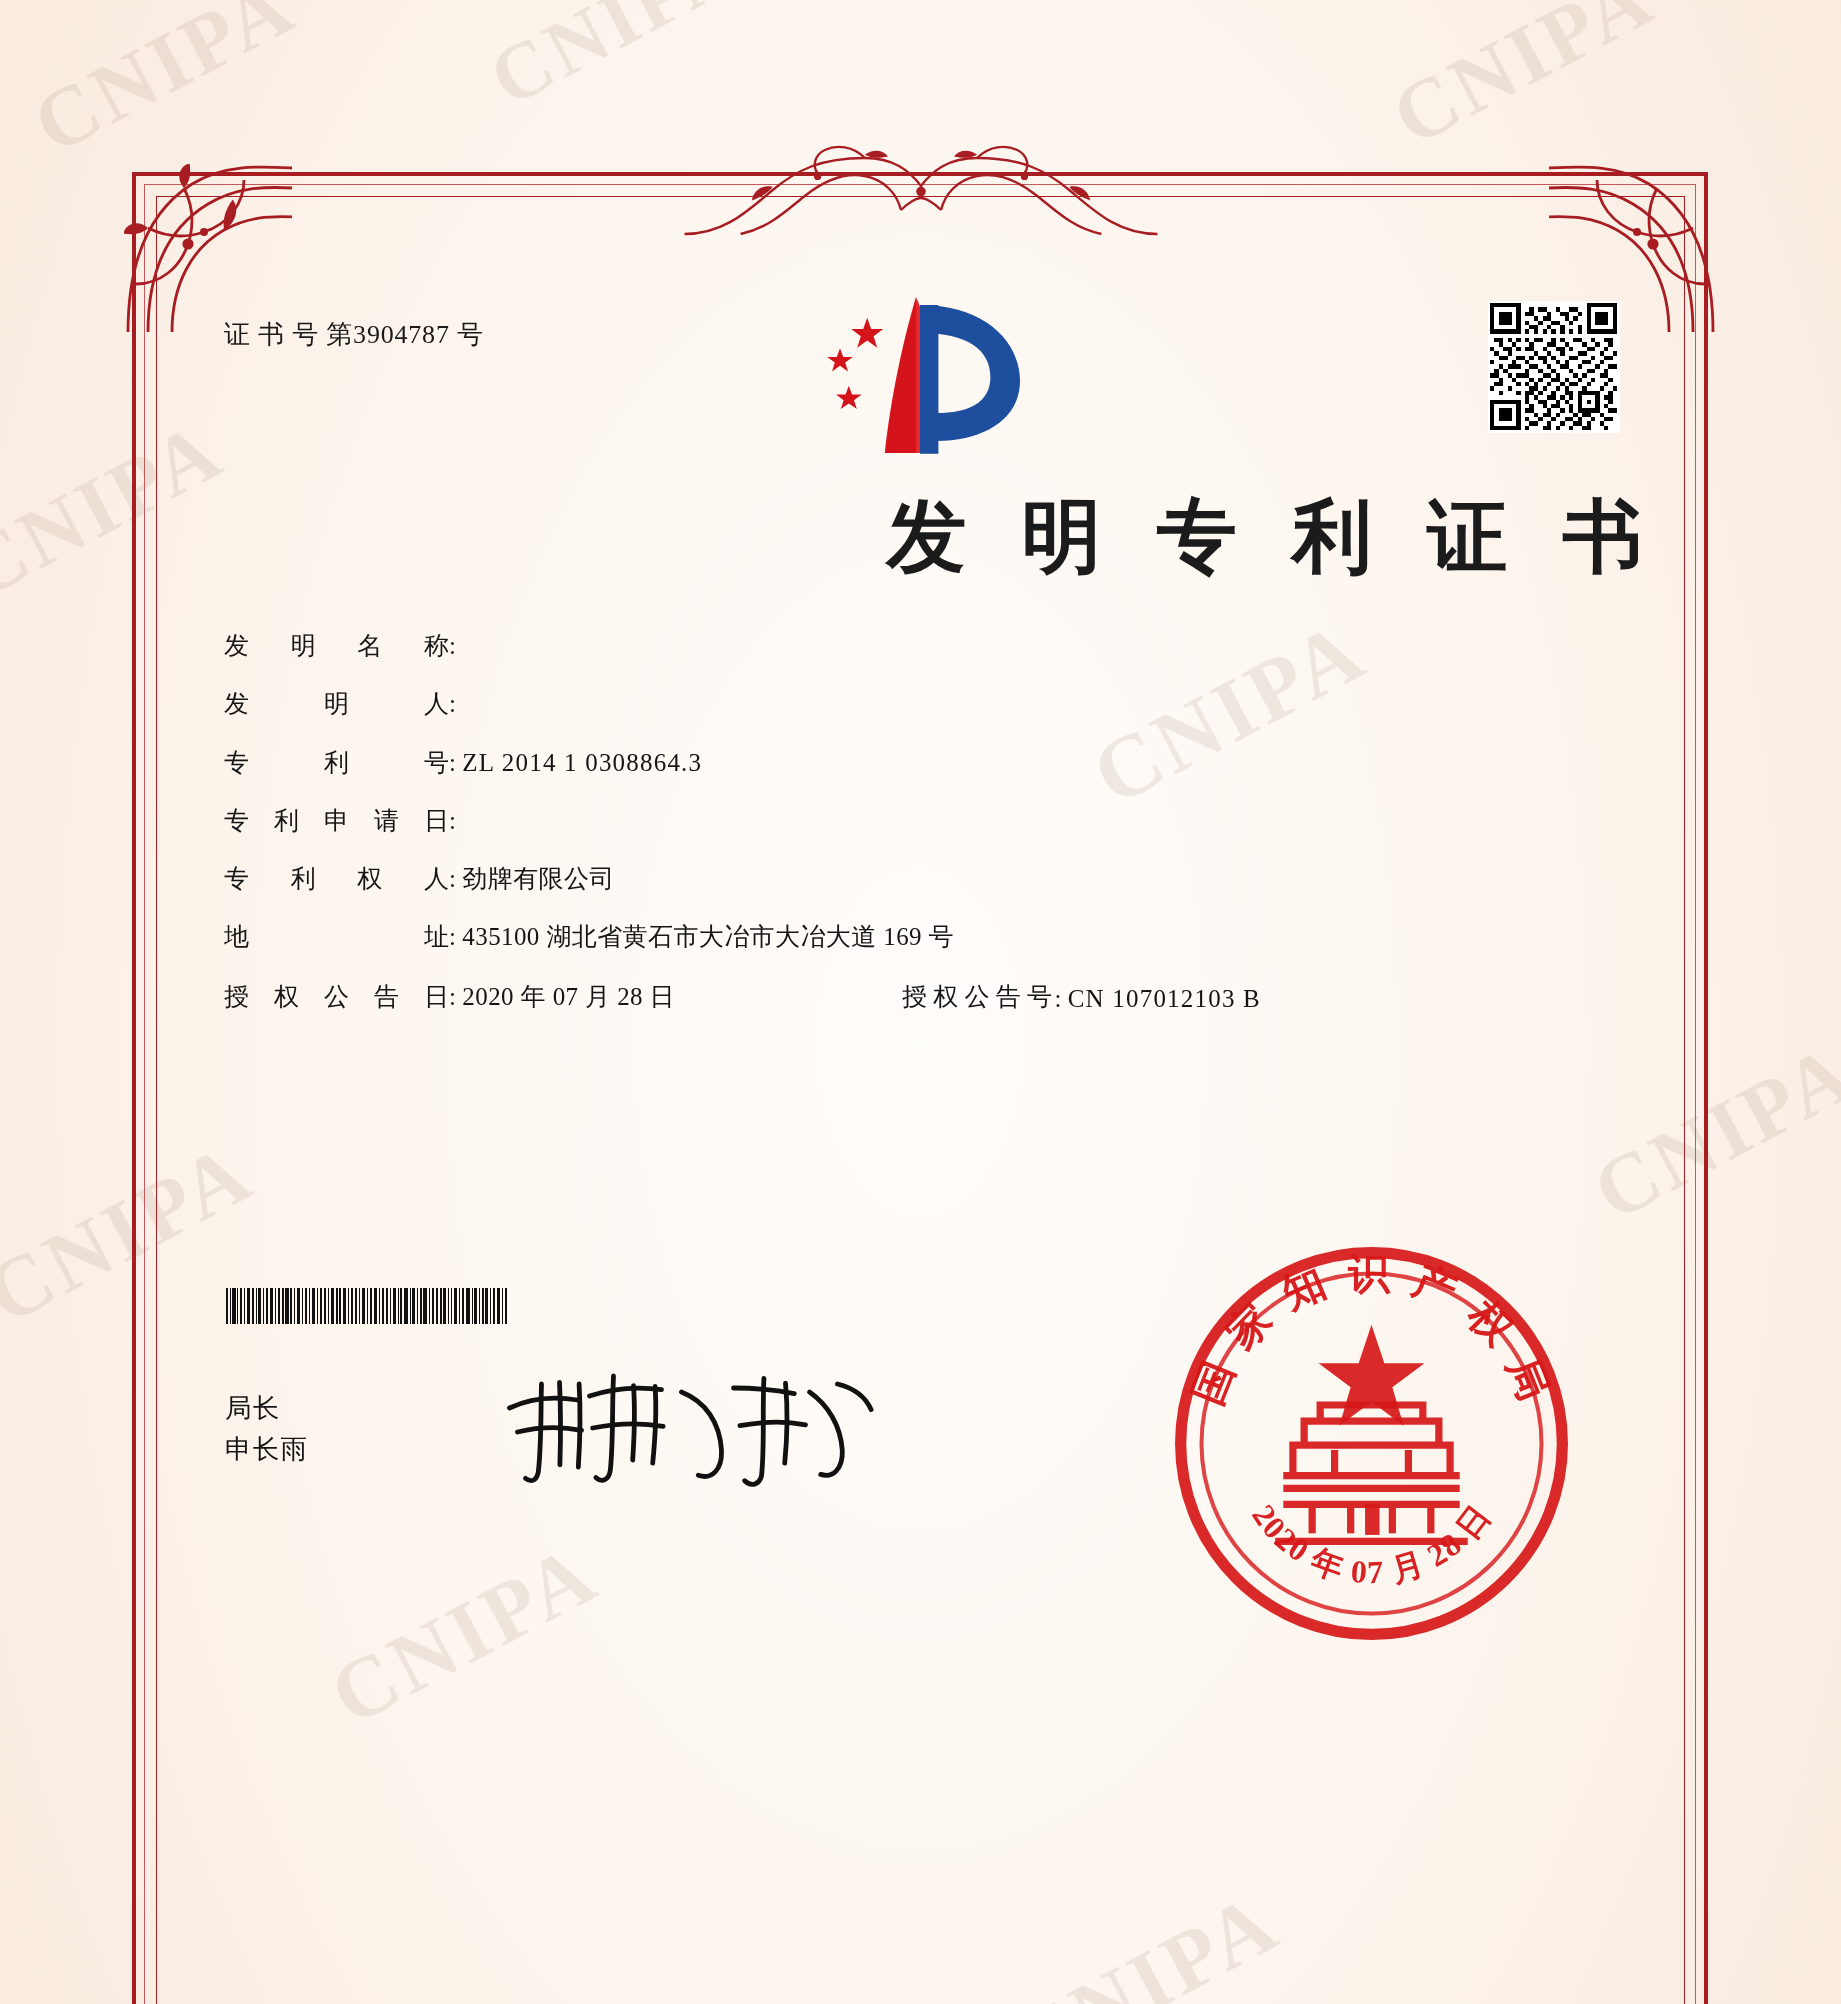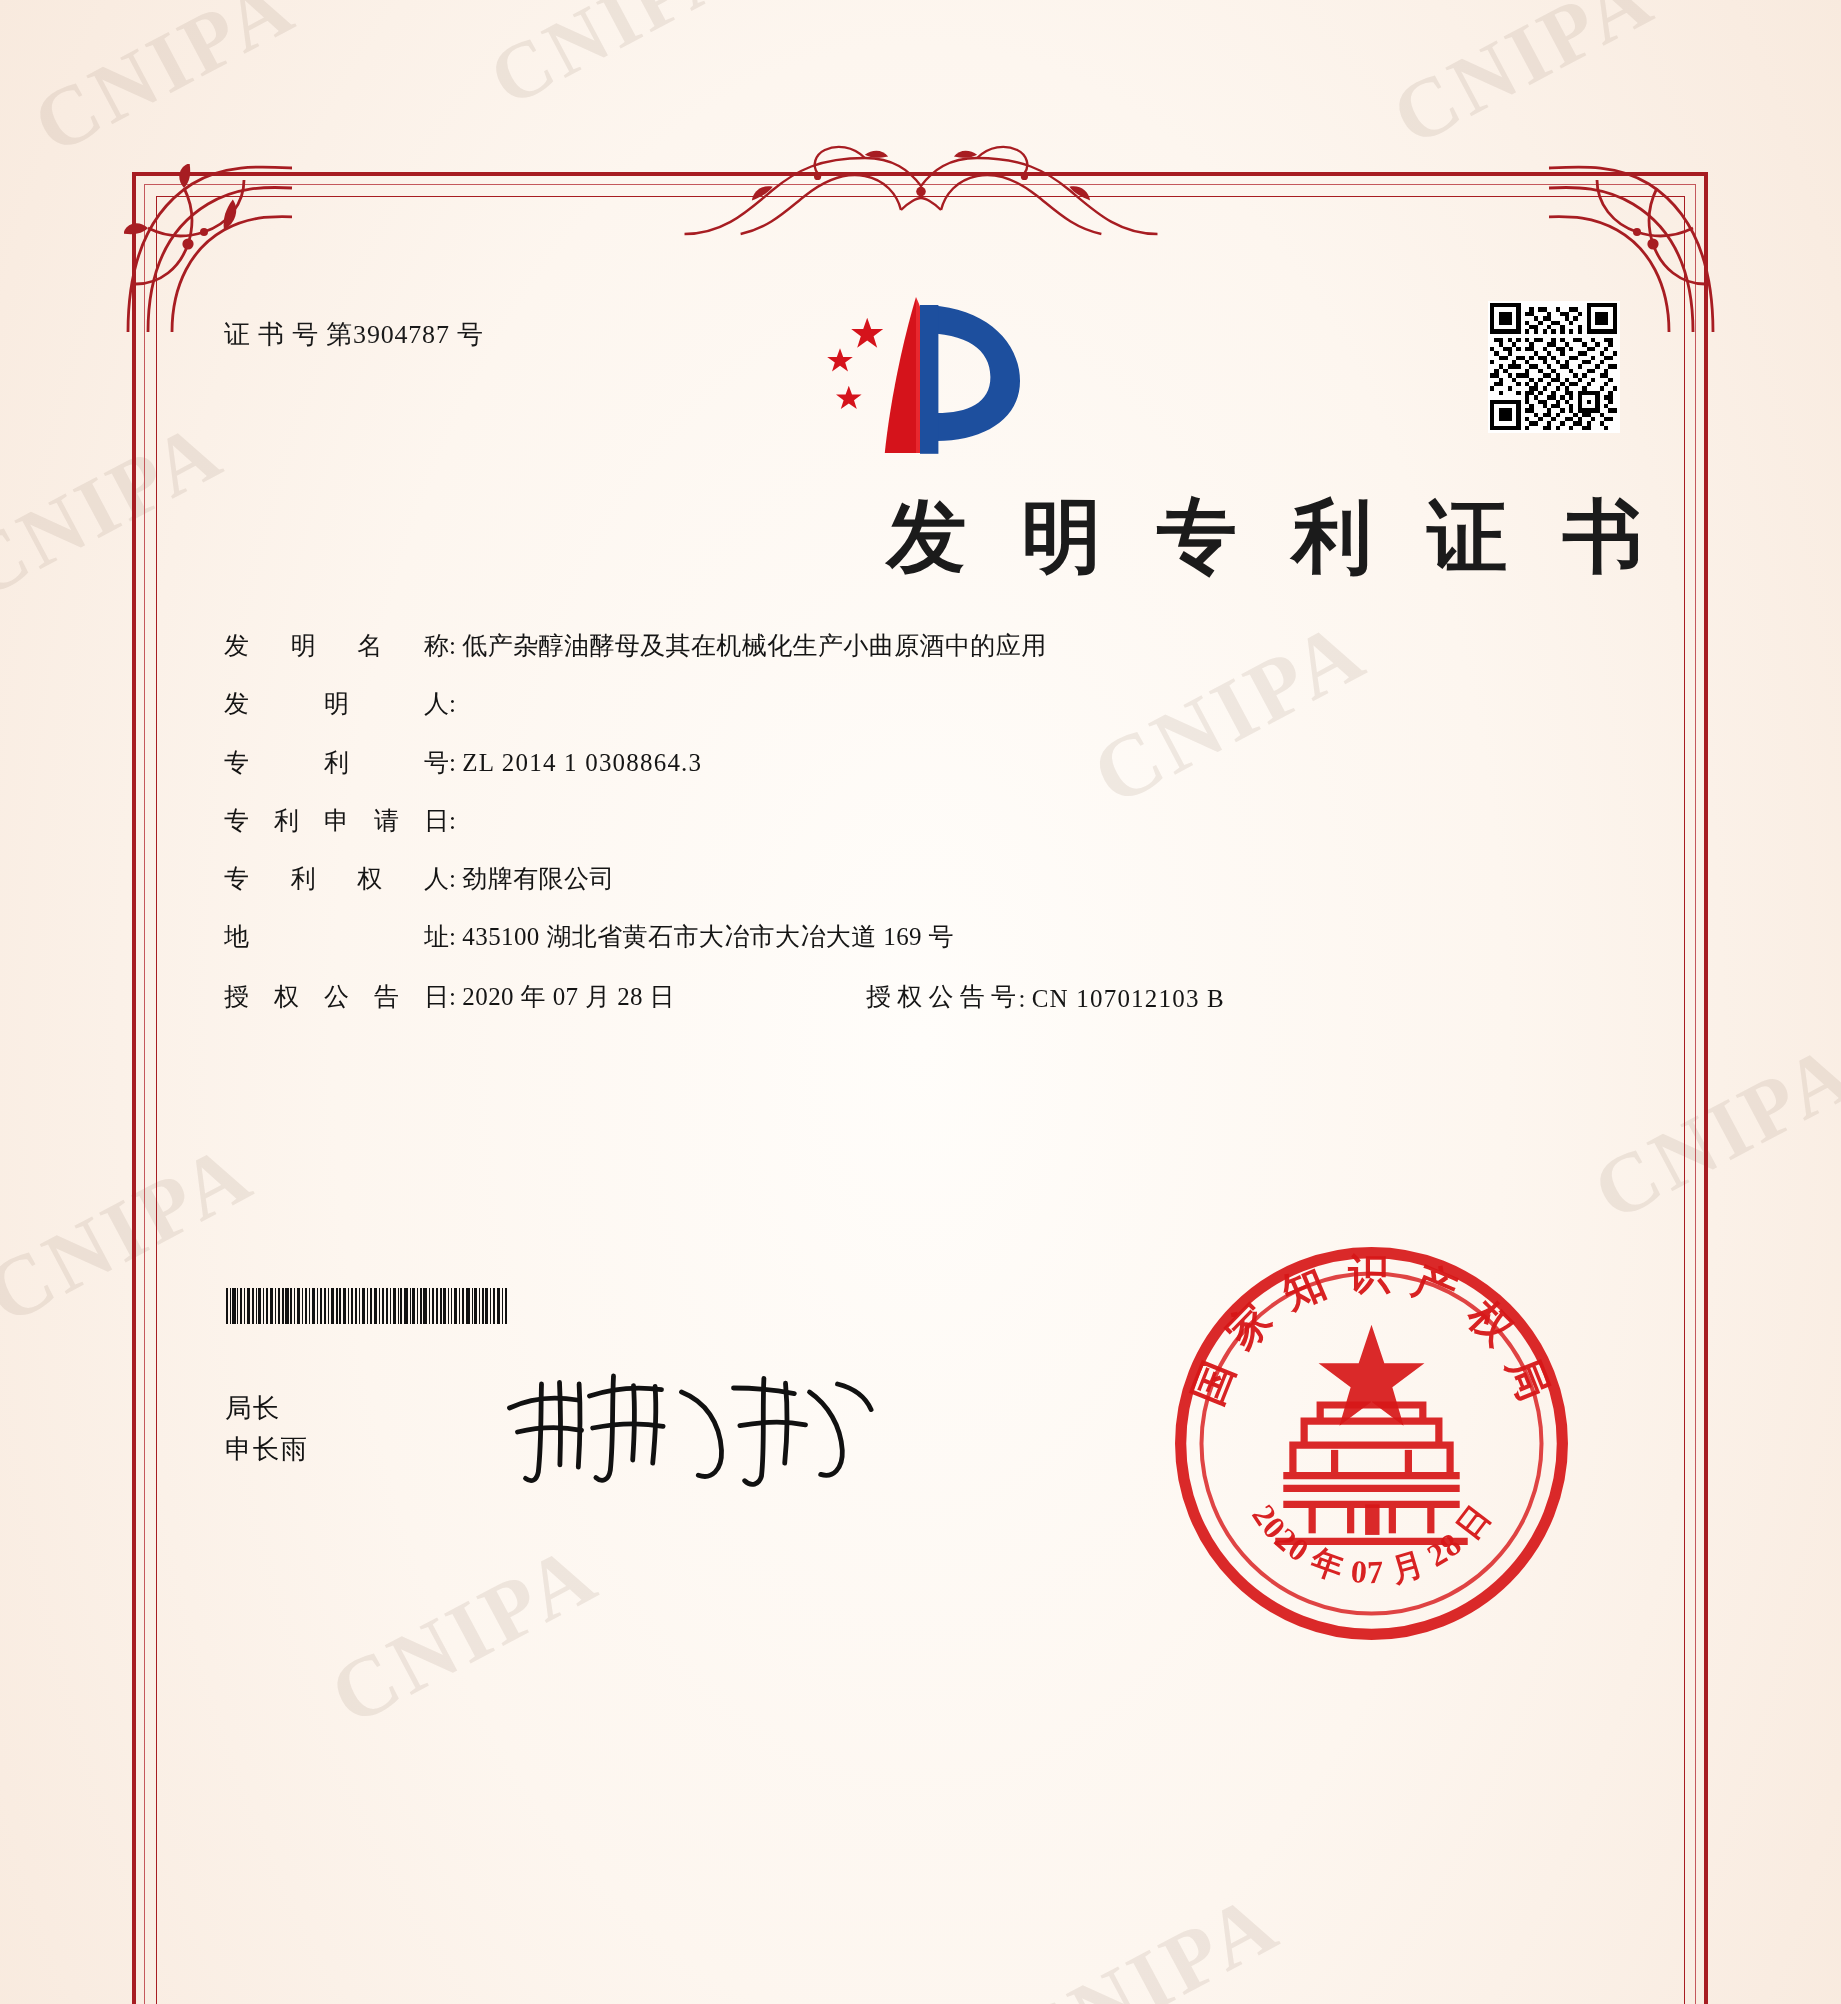--- a/index.html
+++ b/index.html
@@ -177,20 +177,21 @@
     letter-spacing: 0.4px;
   }
   .field-value.mono-space { letter-spacing: 1.2px; }
 
   .dual-row {
     display: flex;
     align-items: baseline;
     font-size: 25px;
     color: #151515;
     margin-bottom: 24px;
+    gap: 36px;
   }
   .dual-left { display:flex; align-items: baseline; width: 642px; }
   .dual-right { display:flex; align-items: flex-end; }
 
   .paras {
     position: absolute;
     left: 44px;
     top: 786px;
     width: 1387px;
     font-size: 24px;
@@ -559,21 +560,20 @@
       </svg>
     </div>
 
     <div class="main-title">发 明 专 利 证 书</div>
 
     <div class="fields">
 
       <div class="field-row">
         <span class="field-label spaced">发 明 名 称</span>
         <span class="field-colon">:</span>
-        <span class="field-value">低产杂醇油酵母及其在机械化生产小曲原酒中的应用</span>
       </div>
 
       <div class="field-row">
         <span class="field-label spaced">发 明 人</span>
         <span class="field-colon">:</span>
       </div>
 
       <div class="field-row">
         <span class="field-label spaced">专 利 号</span>
         <span class="field-colon">:</span>

